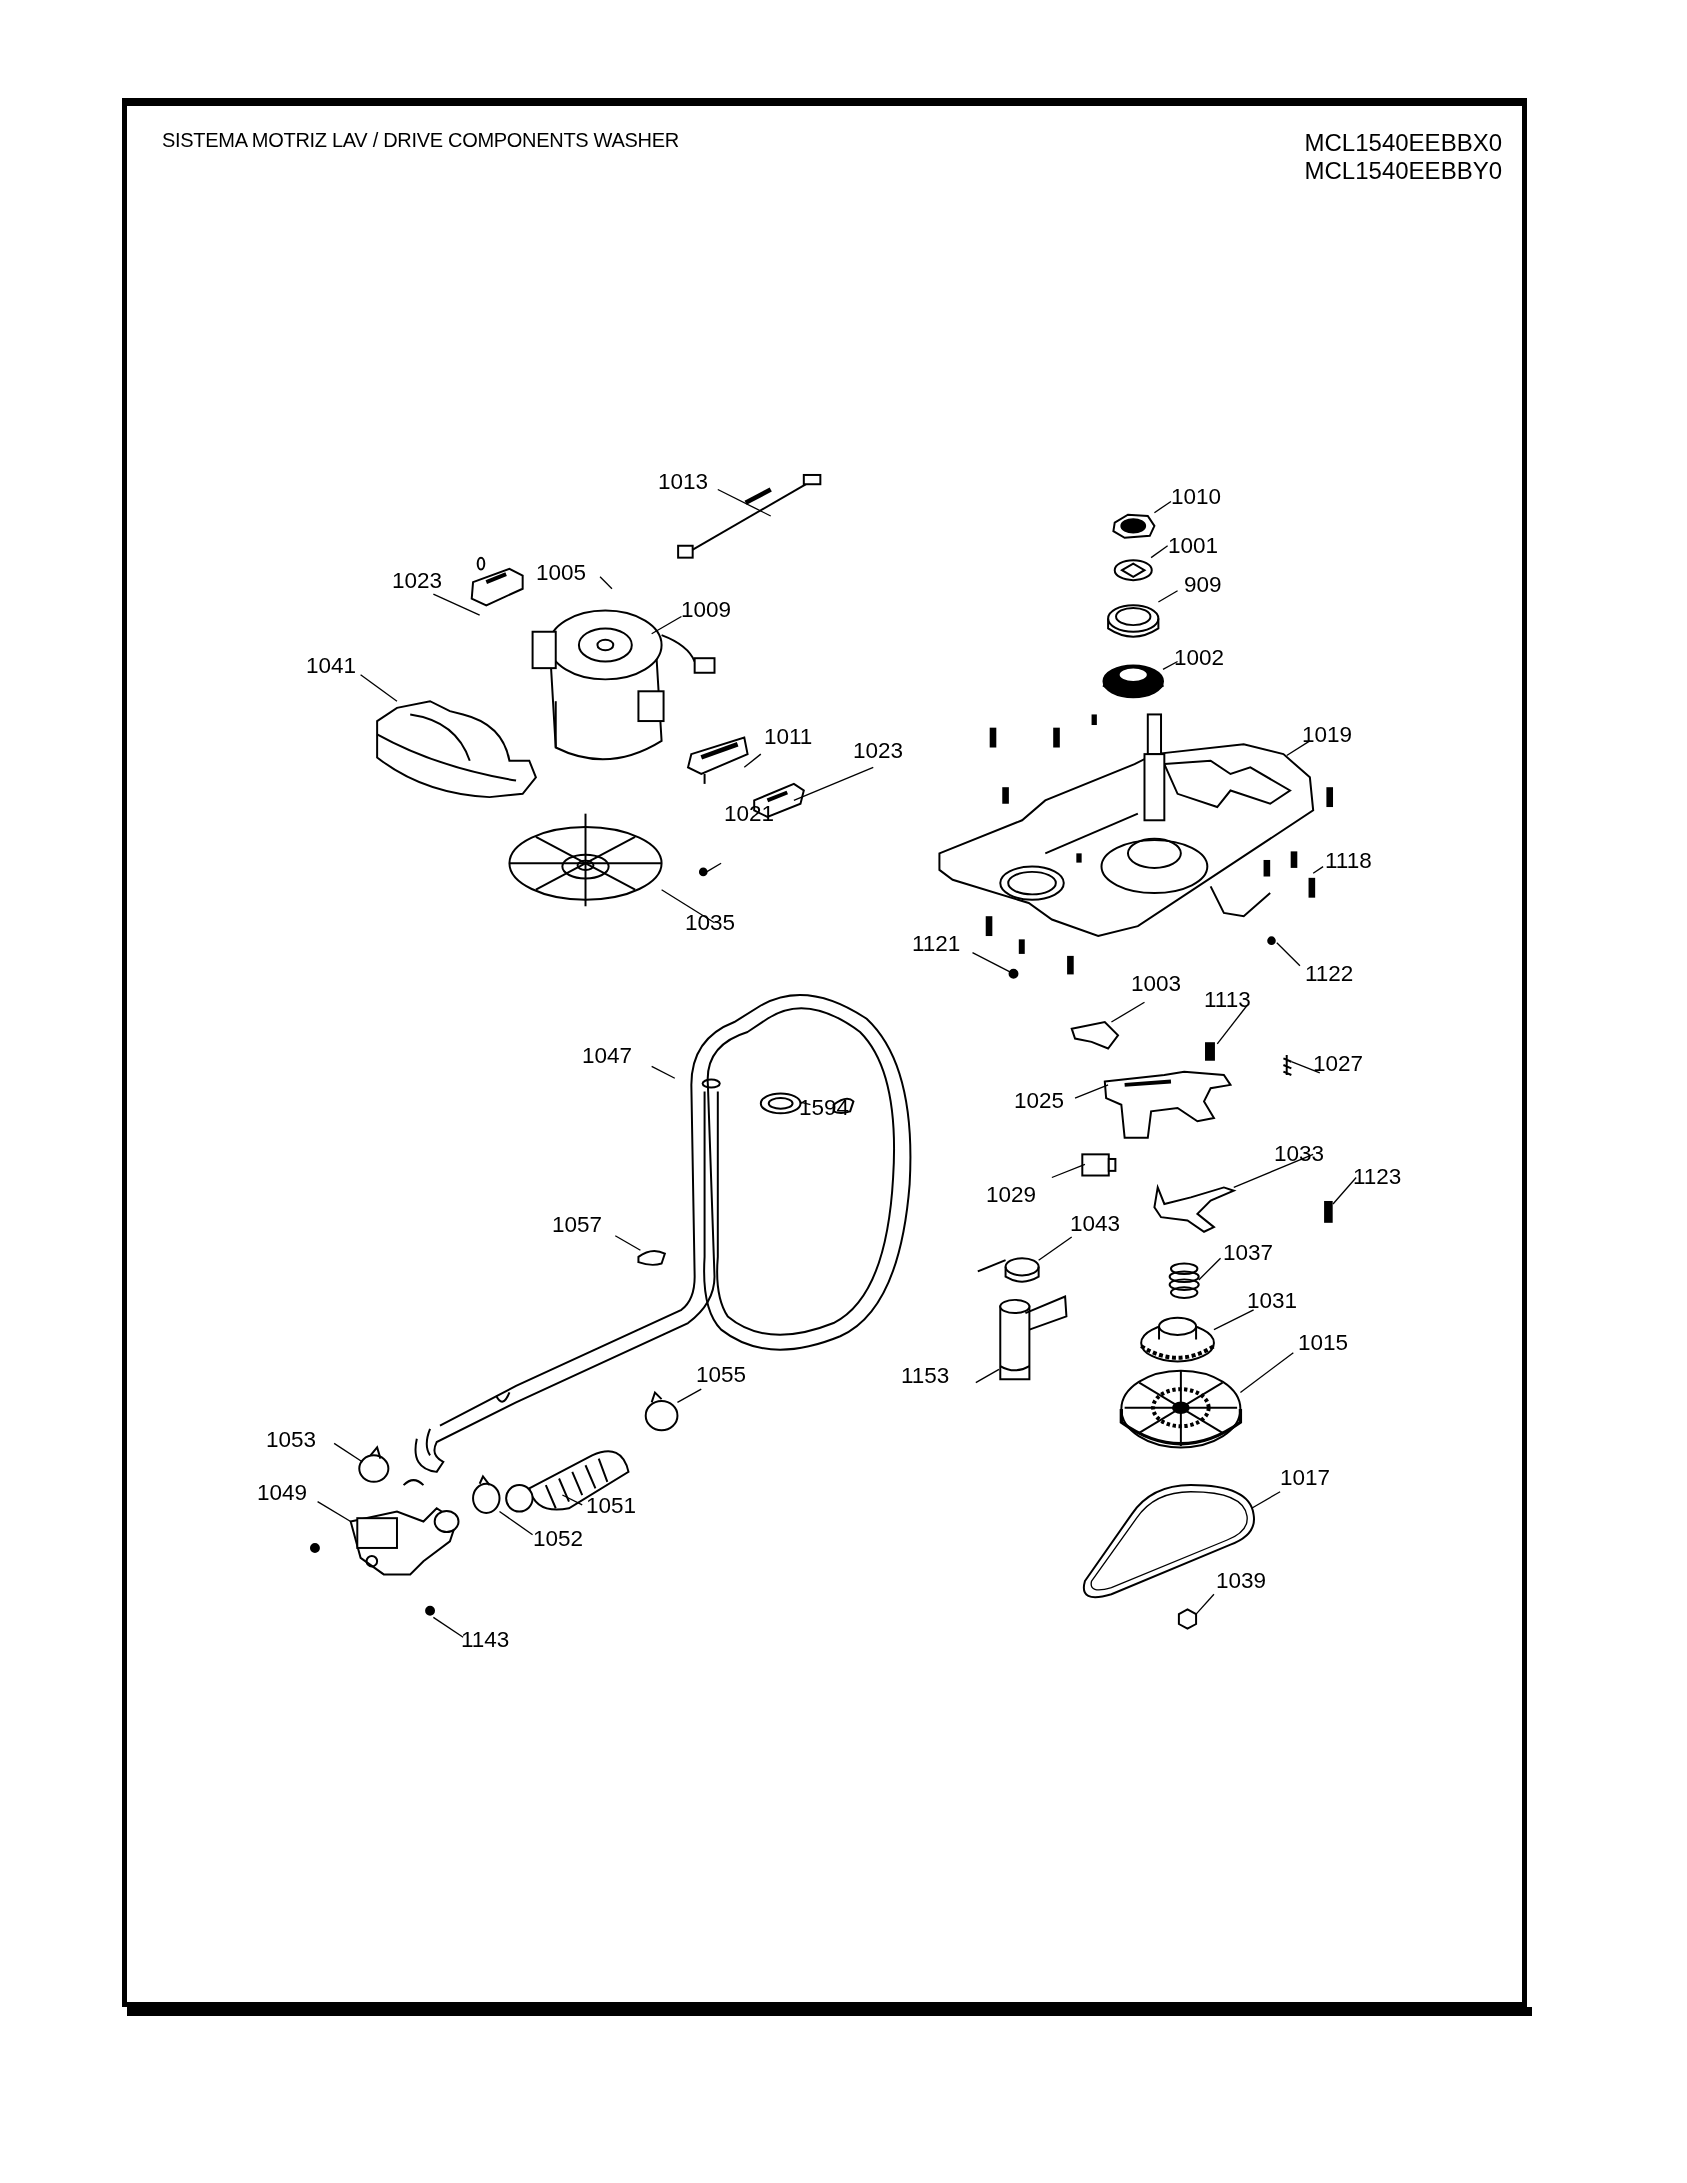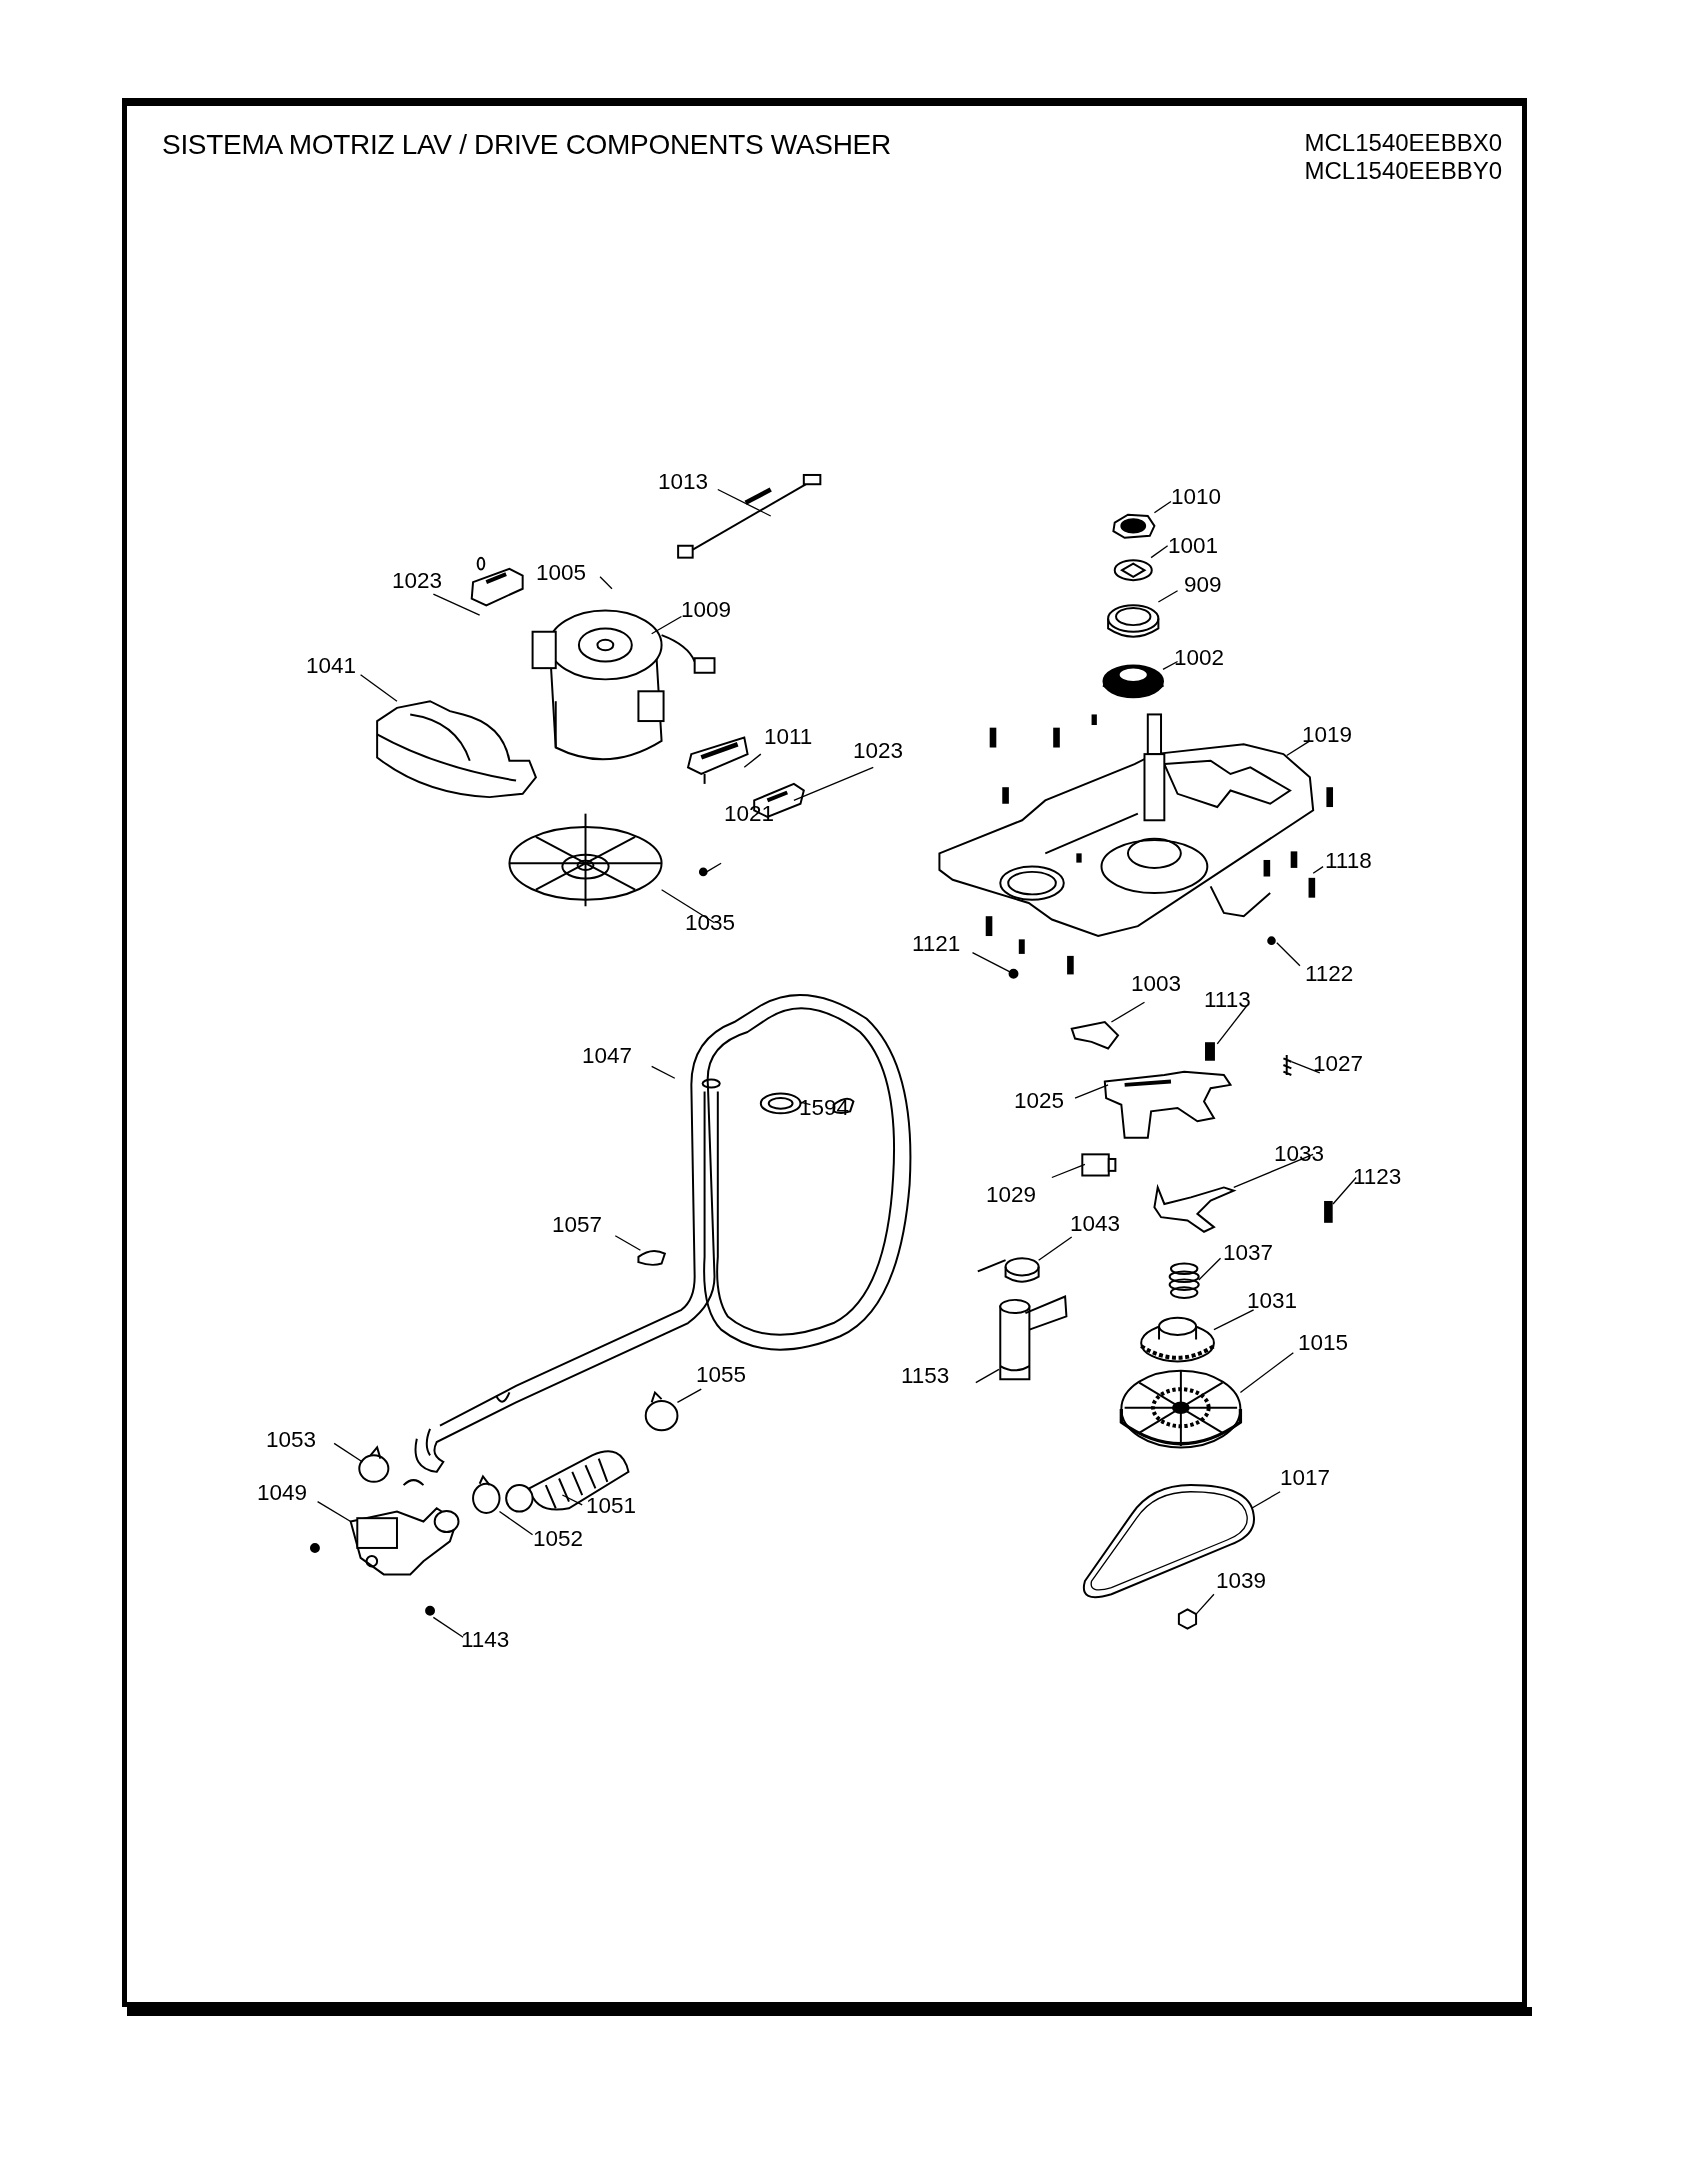--- a/index.html
+++ b/index.html
@@ -2,21 +2,21 @@
 <html style="font-size:10.6px"><head>
 <meta charset="utf-8">
 <style>
   html, body { margin: 0; padding: 0; background: #ffffff; }
   body { width: 1687px; height: 2183px; position: relative; overflow: hidden;
          font-family: "Liberation Sans", sans-serif; color: #000; }
   .frame { position: absolute; left: 122px; top: 98px; width: 1405px; height: 1909px;
            border: 5.3px solid #000; box-sizing: border-box; }
   .frame-shadow-b { position: absolute; left: 127px; top: 2007px; width: 1405px; height: 9.3px; background: #000; }
   .frame-shadow-t { position: absolute; left: 122px; top: 98px; width: 1405px; height: 8px; background: #000; }
-  .title { position: absolute; left: 162px; top: 129px; font-size: 28px; font-weight: 400; letter-spacing: -0.3px; }
+  .title { position: absolute; left: 162px; top: 129px; font-size: 20px; font-weight: 400; letter-spacing: -0.3px; }
   .model { position: absolute; right: 185px; font-size: 24px; text-align: right; }
   .model.m1 { top: 129px; }
   .model.m2 { top: 157px; }
   svg.diagram { position: absolute; left: 0; top: 0; width: 1687px; height: 2183px; }
   .lbl { position: absolute; font-size: 22.5px; line-height: 1; white-space: nowrap; }
 </style>
 </head>
 <body>
 
 <div class="frame"></div>

